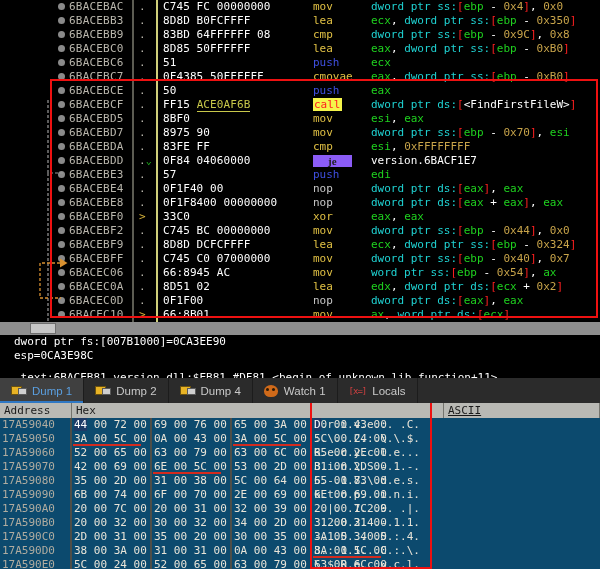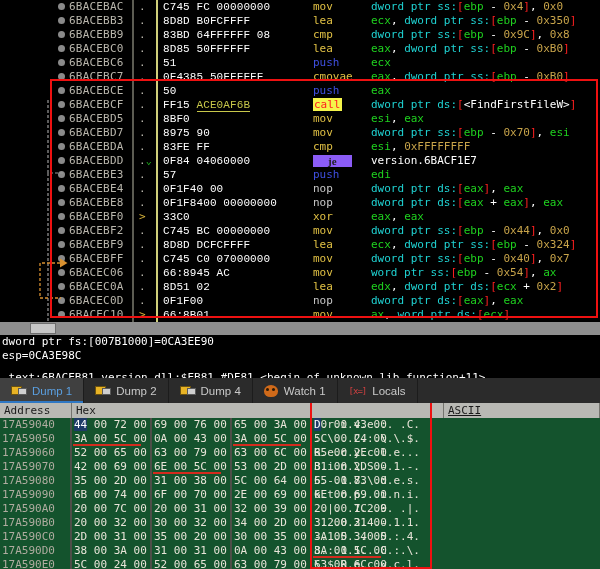--- a/index.html
+++ b/index.html
@@ -28,21 +28,21 @@
   }
   .addr {
     position: absolute; left: 69px; width: 66px;
     color: #b9b6ac; letter-spacing: 0.2px;
   }
   .sepA { position: absolute; left: 132px; top: 0; width: 2px; height: 14px; background: #5c5c52; }
   .dotcol { position: absolute; left: 139px; width: 18px; color: #b9b6ac; }
   .jmark { color: #1ec81e; font-size: 10px; }
   .gt { color: #d8b33a; }
   .sepB { position: absolute; left: 156px; top: 0; width: 2px; height: 14px; background: #cfcf7a; }
-  .bytes { position: absolute; left: 163px; color: #ffffff; letter-spacing: 0.1px; font-family: Liberation Mono, monospace; }
+  .bytes { position: absolute; left: 163px; color: #ffffff; letter-spacing: 0.1px; }
   .bytes .apicall { color: #c8c84a; border-bottom: 1px solid #c8c84a; }
   .mn { position: absolute; left: 313px; width: 58px; }
   .ops { position: absolute; left: 371px; }
 
   
   .m-mov, .m-lea, .m-cmp, .m-xor, .m-add, .m-test, .m-nop, .m-cmovae { color: #e0c044; }
   .m-nop { color: #c8c8c8; }
   .m-push { color: #3f4fe0; }
   .m-call { color: #ff2020; background: #f5f54a; padding: 0 1px; }
   .m-jmpHL { color: #202020; background: #8b5cf6; padding: 0 15px; font-weight: bold; font-family: Liberation Serif, serif; }
@@ -67,21 +67,21 @@
   #dscroll .thumb {
     position: absolute; left: 30px; top: 1px; width: 26px; height: 11px;
     background: #c6c6c6; border: 1px solid #6e6e6e;
   }
 
   
   #info {
     position: absolute; left: 0; top: 335px; width: 600px; height: 43px;
     background: #000; color: #ffffff; font-size: 11px; padding-left: 2px;
   }
-  #info div { height: 14px; line-height: 14px; white-space: pre; }
+  #info div { height: 14px; line-height: 14px; white-space: pre; margin-left: 12px; }
   #info .gap { height: 8px; }
 
   
   #tabbar {
     position: absolute; left: 0; top: 378px; width: 600px; height: 25px;
     background: #2b2b2b; display: flex; align-items: stretch;
     font-family: "Liberation Sans", sans-serif;
   }
   .tab {
     display: flex; align-items: center; gap: 6px;
@@ -113,21 +113,21 @@
     box-shadow: 6px 0 0 0 #2b1a06;
   }
   .ico-locals {
     font-family: "DejaVu Sans Mono", monospace; font-size: 9px; color: #d04040;
     letter-spacing: -1px;
   }
 
   
   #dump {
     position: absolute; left: 0; top: 403px; width: 600px; height: 166px;
-    background: #14532d; overflow: hidden;
+    background: #0c4a6e; overflow: hidden;
   }
   #dumphdr {
     height: 15px; background: #b9b9b4; display: flex;
     font-size: 11px; color: #1a1a1a; line-height: 15px;
   }
   #dumphdr .h {
     border-right: 1px solid #74746e; padding-left: 4px; white-space: pre;
   }
   .h-addr { width: 72px; }
   .h-hex  { width: 372px; }

